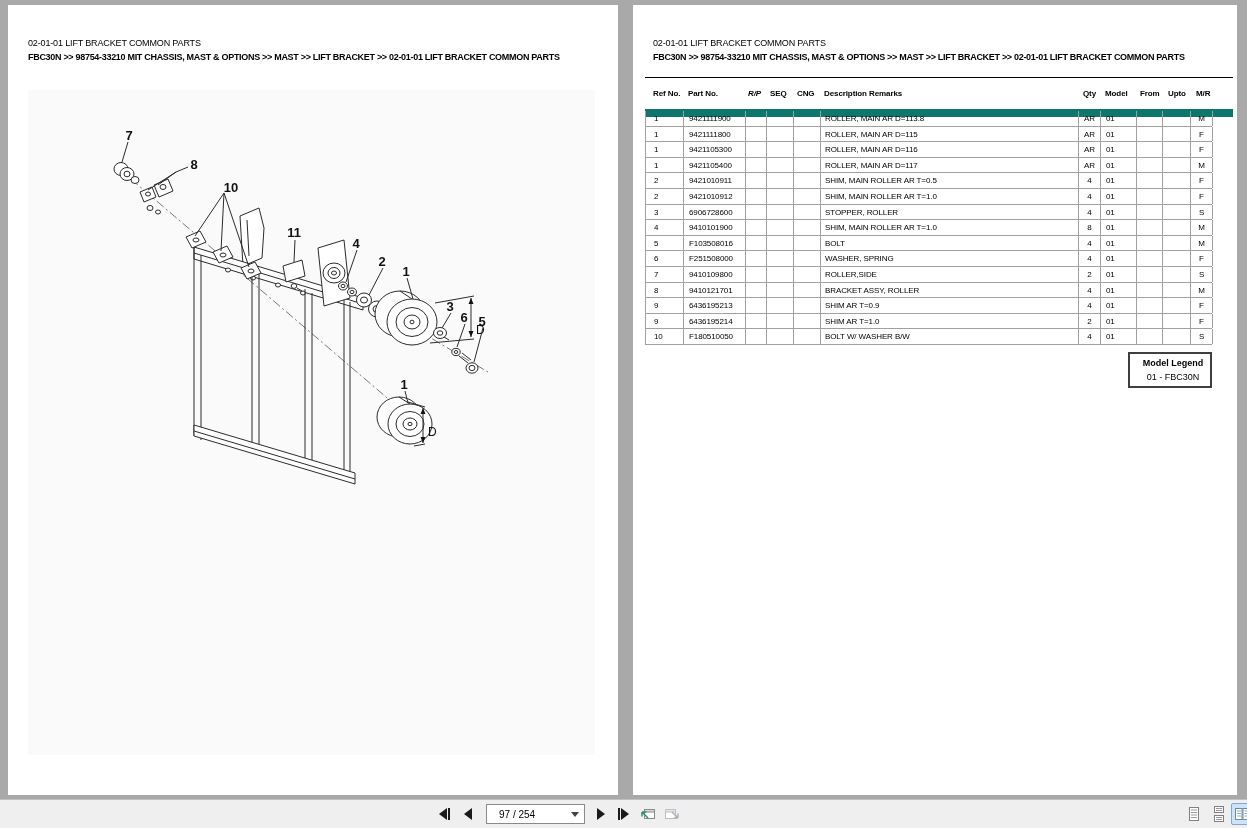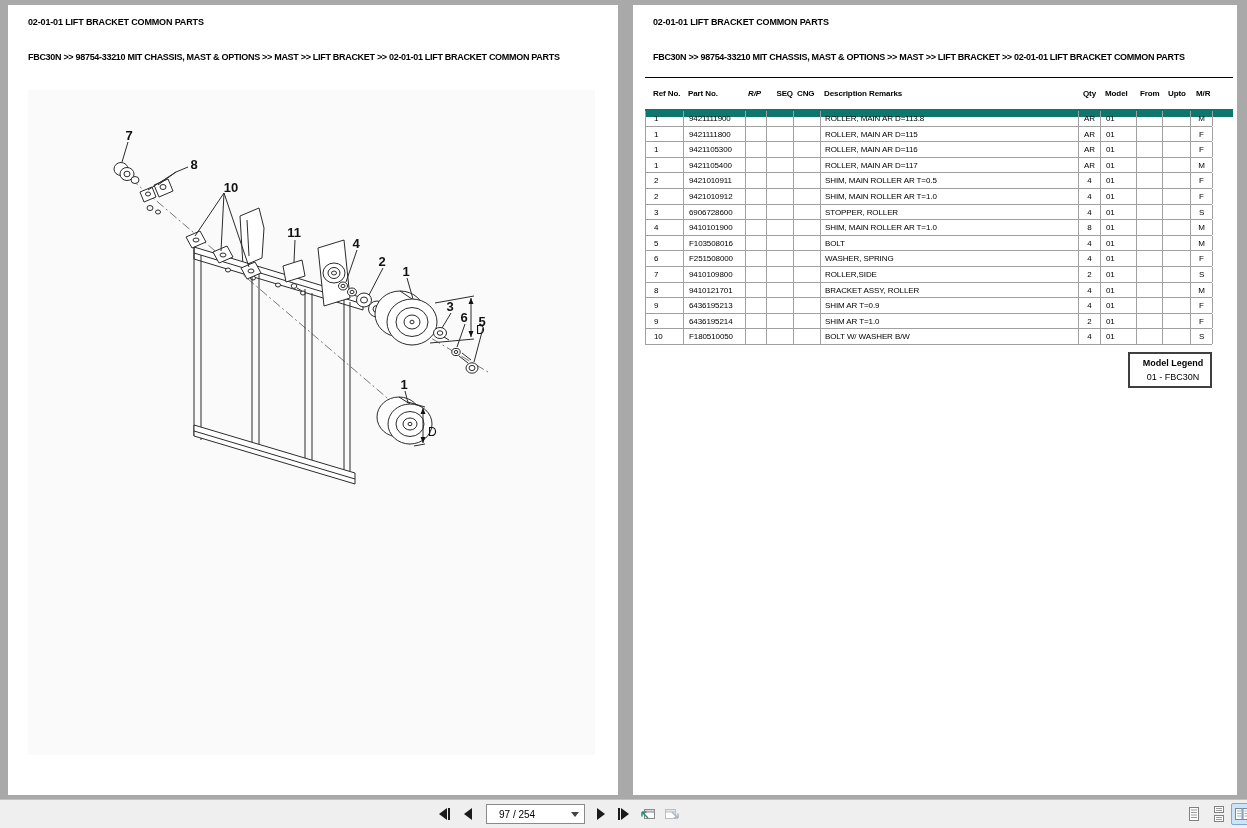--- a/index.html
+++ b/index.html
@@ -5,22 +5,22 @@
   html,body { margin:0; padding:0; }
   body {
     width:1247px; height:828px; position:relative; overflow:hidden;
     background:#a9a9a9; font-family:"Liberation Sans", sans-serif; color:#000;
   }
   .page { position:absolute; top:5px; height:790px; background:#ffffff; }
   #left-page  { left:8px;   width:610px; }
   #right-page { left:633px; width:604px; }
 
   .pg-title {
-    position:absolute; left:20px; top:12px;
-    font-size:9px; font-weight:bold; letter-spacing:-0.15px; white-space:nowrap;
+    position:absolute; left:20px; top:33px;
+    font-size:9px; font-weight:normal; letter-spacing:-0.15px; white-space:nowrap;
   }
   .pg-breadcrumb {
     position:absolute; left:20px; top:47px;
     font-size:9px; font-weight:bold; letter-spacing:-0.3px; white-space:nowrap;
   }
 
   
   .diagram {
     position:absolute; left:20px; top:85px; width:567px; height:665px;
     background:#fafafa;
@@ -44,21 +44,21 @@
   }
   .pt-head { height:31px; align-items:center; font-size:8px; font-weight:bold; letter-spacing:-0.1px; }
   .pt-body { position:absolute; left:12px; top:106px; width:567px; }
   .pt-row  { height:15.6px; line-height:15.2px; font-size:8px; letter-spacing:-0.1px;
              border-left:1px solid #a0a0a0; border-bottom:1px solid #a0a0a0; }
   .pt-row > div { border-right:1px solid #a0a0a0; overflow:hidden; white-space:nowrap; box-sizing:border-box; }
   .pt-head > div { overflow:hidden; white-space:nowrap; box-sizing:border-box; }
   .pt-head > :nth-child(1), .pt-row > :nth-child(1) { padding-left:8px; }
   .pt-head > :nth-child(2), .pt-row > :nth-child(2) { padding-left:5px; }
   .pt-head > :nth-child(3), .pt-row > :nth-child(3) { padding-left:3px;font-style:italic; }
-  .pt-head > :nth-child(4), .pt-row > :nth-child(4) { padding-left:4px;text-align:right; }
+  .pt-head > :nth-child(4), .pt-row > :nth-child(4) { padding-left:4px; }
   .pt-head > :nth-child(5), .pt-row > :nth-child(5) { padding-left:4px; }
   .pt-head > :nth-child(6), .pt-row > :nth-child(6) { padding-left:4px; }
   .pt-head > :nth-child(7) { padding-left:5px; }
   .pt-row  > :nth-child(7) { text-align:center; }
   .pt-head > :nth-child(8), .pt-row > :nth-child(8) { padding-left:5px; }
   .pt-head > :nth-child(9), .pt-row > :nth-child(9) { padding-left:4px; }
   .pt-head > :nth-child(10), .pt-row > :nth-child(10) { padding-left:6px; }
   .pt-head > :nth-child(11) { padding-left:6px; }
   .pt-row  > :nth-child(11) { text-align:center; }
 

